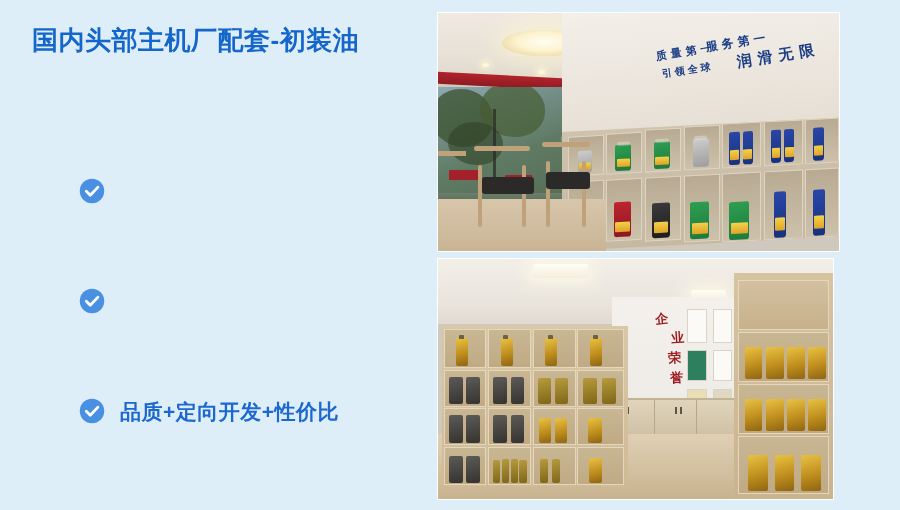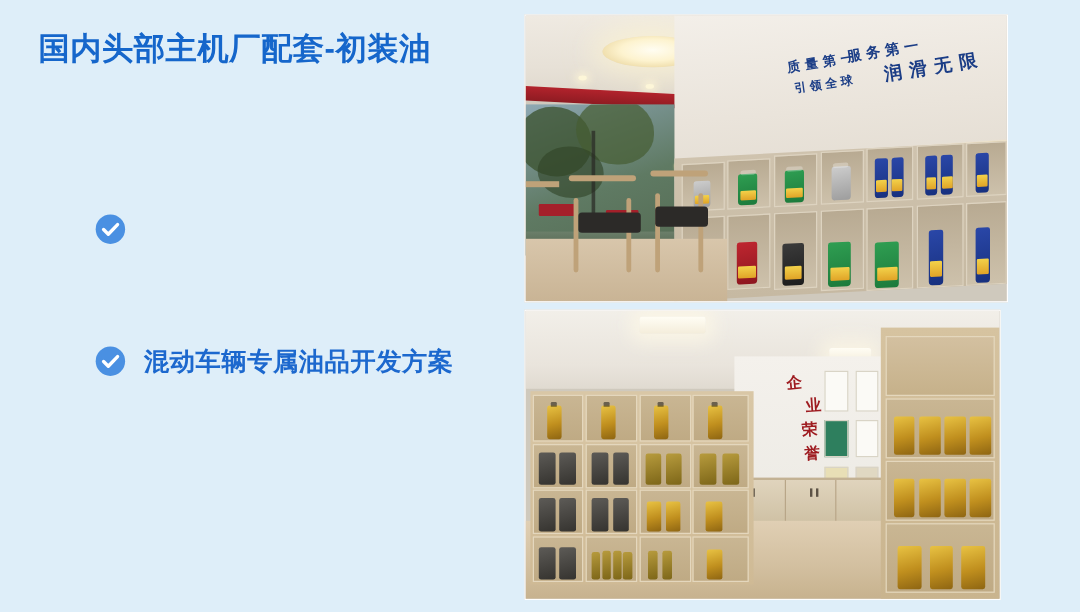--- a/index.html
+++ b/index.html
@@ -141,23 +141,29 @@
           <circle cx="16" cy="16" r="14" fill="#4a90e2"></circle>
           <path d="M9.5 16.3 L14 20.8 L22.8 11.6" fill="none" stroke="#ffffff" stroke-width="3.2" stroke-linecap="round" stroke-linejoin="round"></path>
         </svg>
       </div>
 
       <div class="bullet-row">
         <svg class="check-icon" viewBox="0 0 32 32">
           <circle cx="16" cy="16" r="14" fill="#4a90e2"></circle>
           <path d="M9.5 16.3 L14 20.8 L22.8 11.6" fill="none" stroke="#ffffff" stroke-width="3.2" stroke-linecap="round" stroke-linejoin="round"></path>
         </svg>
-        <span class="bullet-label">混动车辆专属油品开发方案</span>
-      </div>
-
+      </div>
+
+      <div class="bullet-row">
+        <svg class="check-icon" viewBox="0 0 32 32">
+          <circle cx="16" cy="16" r="14" fill="#4a90e2"></circle>
+          <path d="M9.5 16.3 L14 20.8 L22.8 11.6" fill="none" stroke="#ffffff" stroke-width="3.2" stroke-linecap="round" stroke-linejoin="round"></path>
+        </svg>
+        <span class="bullet-label">品质+定向开发+性价比</span>
+      </div>
 
     </div>
   </div>
 
   <div class="photo photo-top">
     <div class="ph-inner">
 
       <div class="t-ceiling"></div>
       <div class="t-lamp"></div>
       <div class="t-spot" style="left:11%;top:21%;"></div>

